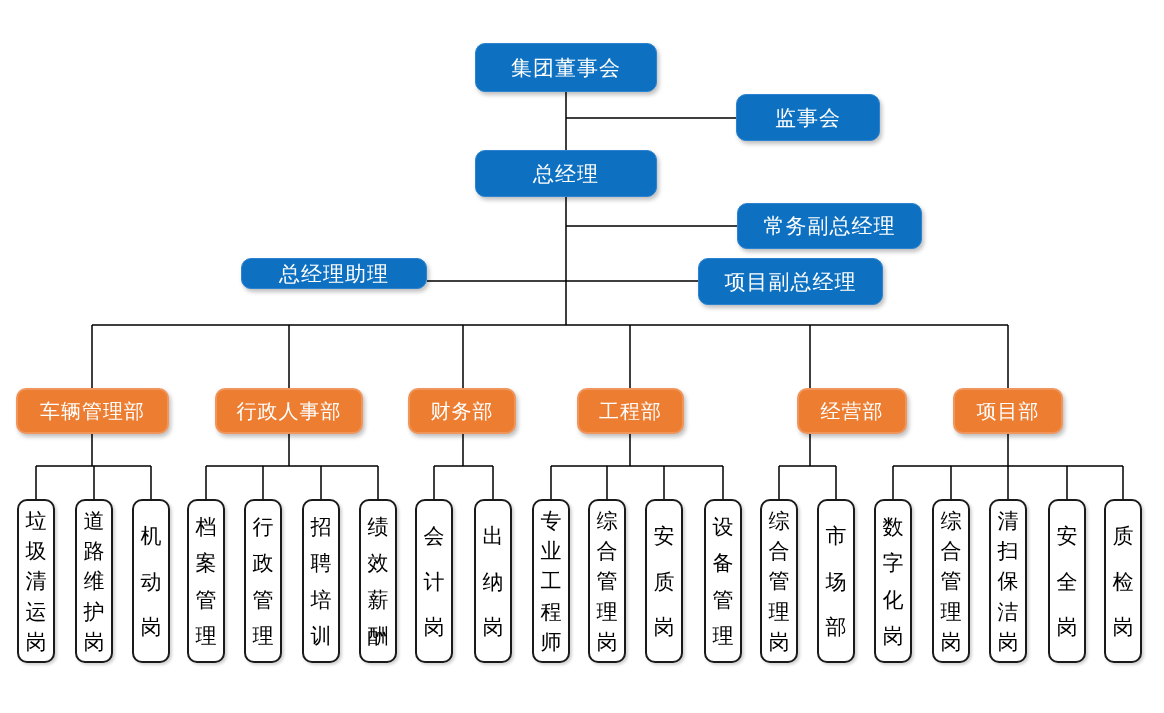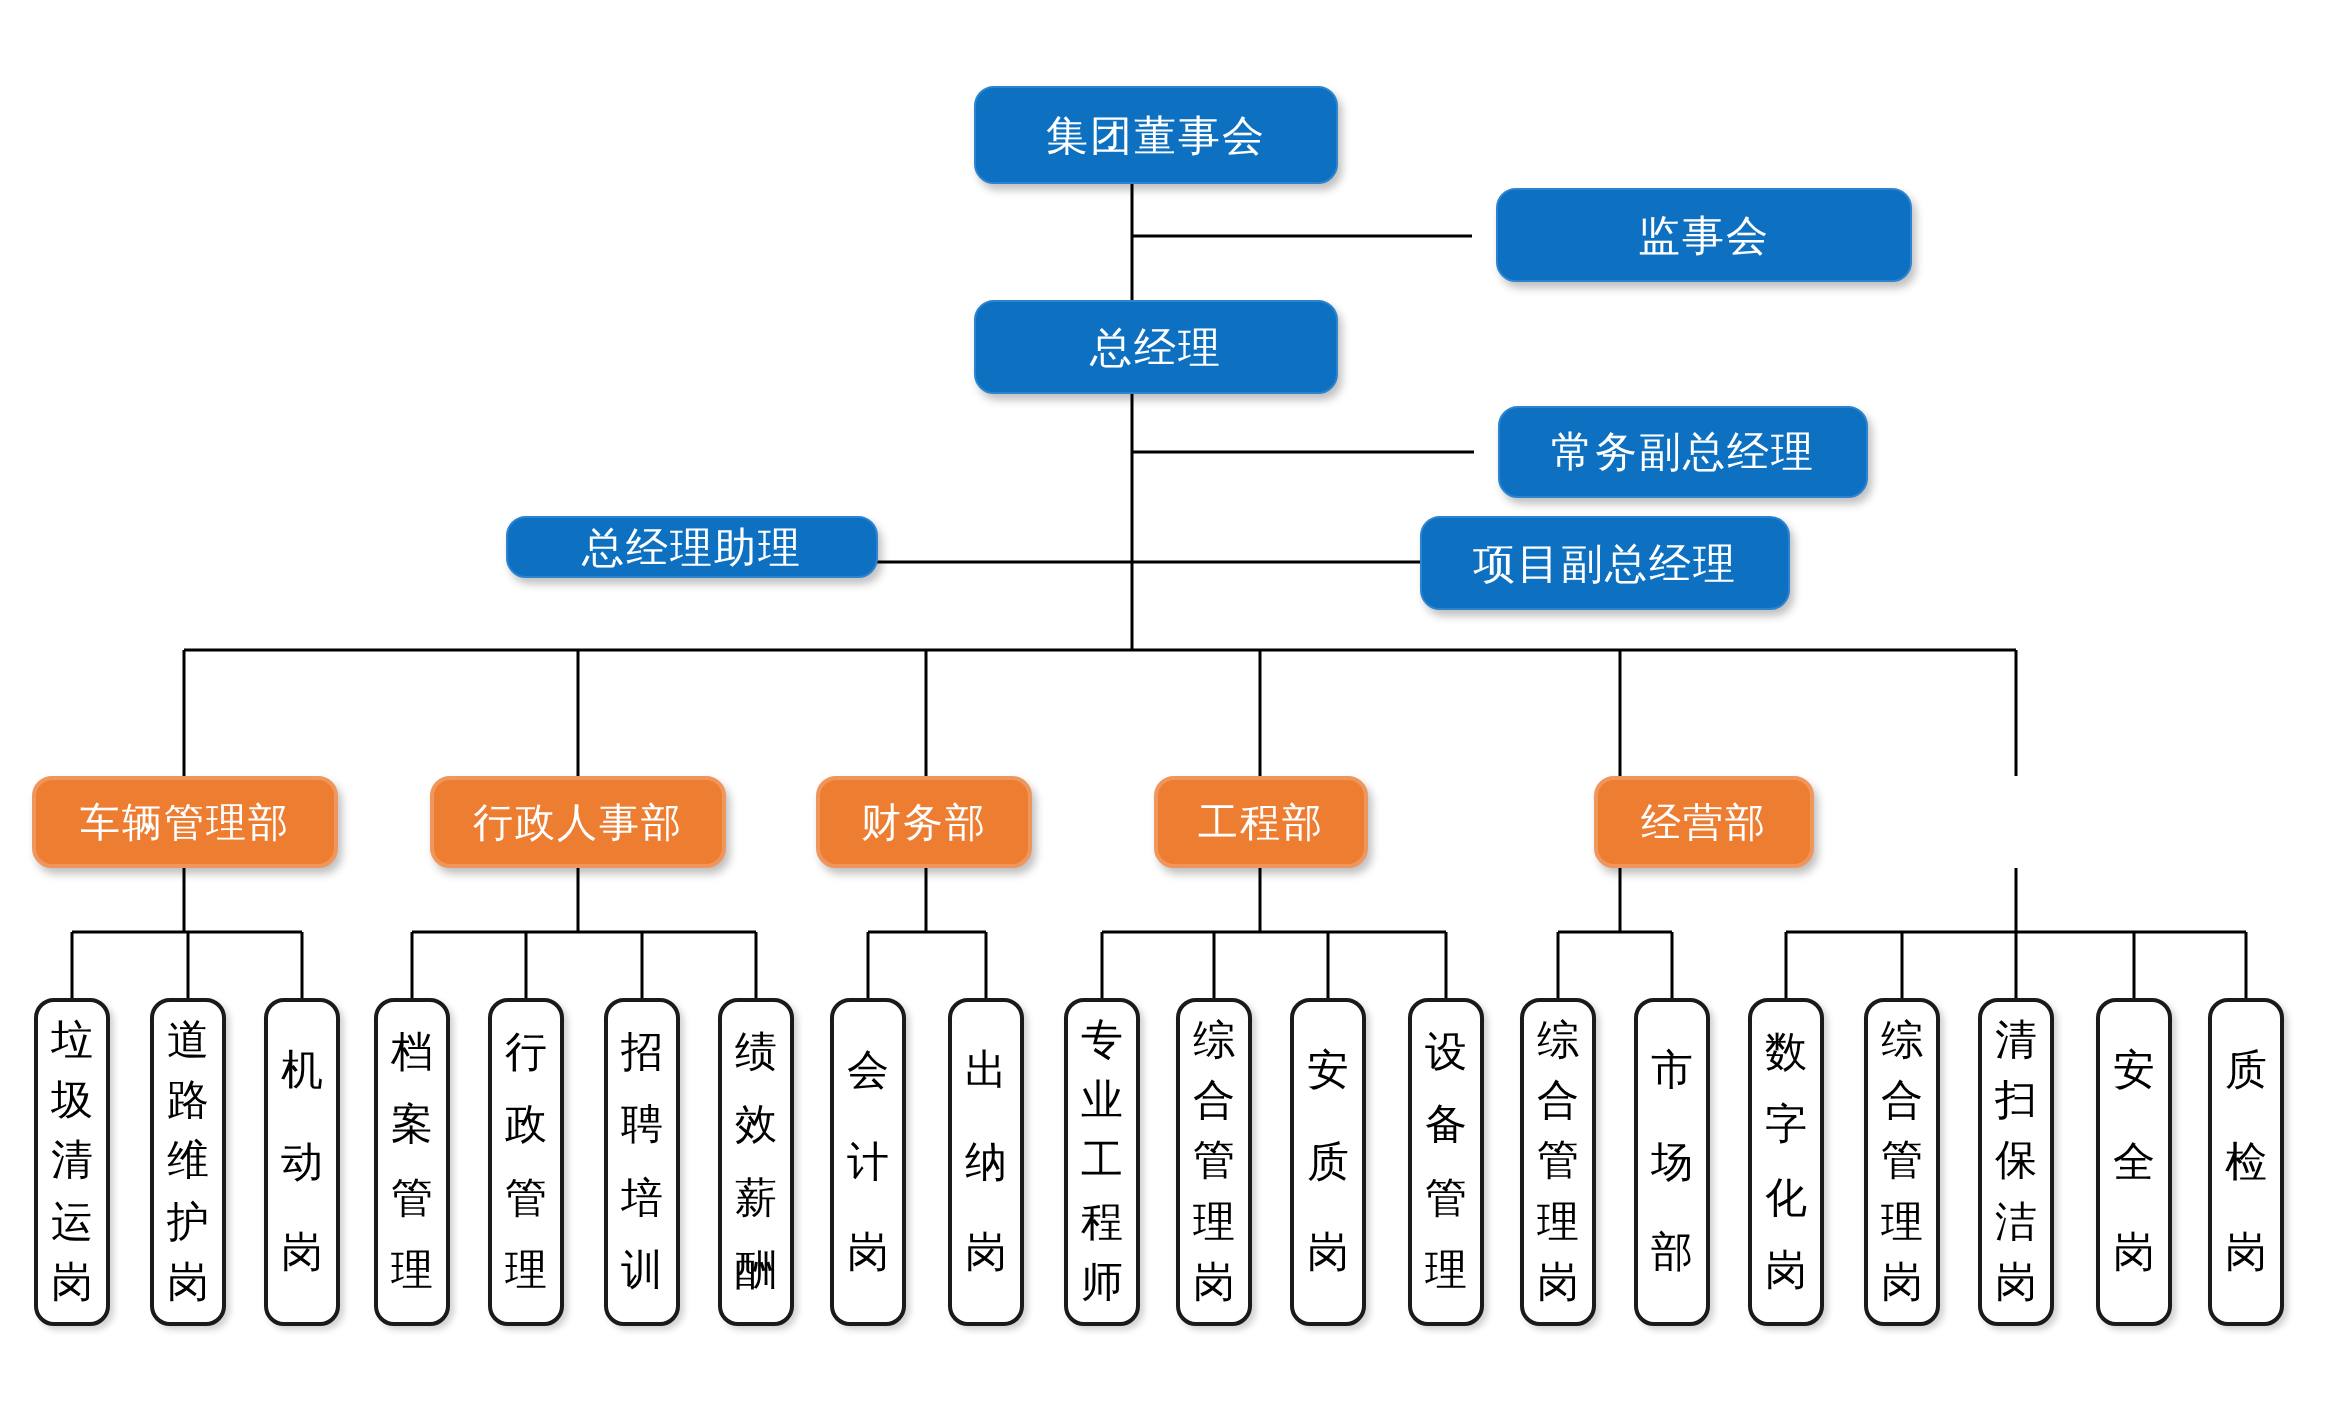--- a/index.html
+++ b/index.html
@@ -24,21 +24,20 @@
     color: var(--box-text, #fff);
     letter-spacing: 1px;
     font-weight: 500;
     white-space: nowrap;
   }
   .exec-box {
     background: var(--executive-fill, #0d70c1);
     border: 1.5px solid var(--executive-border, #2b83d1);
     box-shadow: 2px 3px 4px rgba(0,0,0,0.25);
     font-size: 21px;
-    margin-left: 12px;
   }
   .dept-box {
     background: var(--department-fill, #ed7d31);
     border: 2px solid var(--department-border, #f0955c);
     box-shadow: 2px 3px 4px rgba(0,0,0,0.25);
     font-size: 20px;
   }
   .pos-box {
     position: absolute;
     box-sizing: border-box;
@@ -73,40 +72,41 @@
              M92 434 V466 M36 466 H151 M36 466 V499 M94 466 V499 M151 466 V499
              M289 434 V466 M206 466 H378 M206 466 V499 M263 466 V499 M321 466 V499 M378 466 V499
              M463 434 V466 M434 466 H493 M434 466 V499 M493 466 V499
              M630 434 V466 M551 466 H723 M551 466 V499 M607 466 V499 M664 466 V499 M723 466 V499
              M810 434 V466 M779 466 H836 M779 466 V499 M836 466 V499
              M1008 434 V466 M893 466 H1123 M893 466 V499 M951 466 V499 M1008 466 V499 M1067 466 V499 M1123 466 V499"></path>
   </svg>
 
   <div class="node exec-box" style="left:475px; top:43px; width:182px; height:49px;">集团董事会</div>
 
-  <div class="node exec-box" style="left:736px; top:94px; width:208px; height:47px;">监事会</div>
+  <div class="node exec-box" style="left:736px; top:94px; width:144px; height:47px;">监事会</div>
 
   <div class="node exec-box" style="left:475px; top:150px; width:182px; height:47px;">总经理</div>
 
   <div class="node exec-box" style="left:737px; top:203px; width:185px; height:46px;">常务副总经理</div>
 
   <div class="node exec-box" style="left:241px; top:258px; width:186px; height:31px;">总经理助理</div>
 
   <div class="node exec-box" style="left:698px; top:258px; width:185px; height:47px;">项目副总经理</div>
 
   <div class="node dept-box" style="left:16px; top:388px; width:153px; height:46px;">车辆管理部</div>
 
   <div class="node dept-box" style="left:215px; top:388px; width:148px; height:46px;">行政人事部</div>
 
   <div class="node dept-box" style="left:408px; top:388px; width:108px; height:46px;">财务部</div>
 
   <div class="node dept-box" style="left:577px; top:388px; width:107px; height:46px;">工程部</div>
 
   <div class="node dept-box" style="left:797px; top:388px; width:110px; height:46px;">经营部</div>
 
+  <div class="node dept-box" style="left:953px; top:388px; width:110px; height:46px;">项目部</div>
 
   <div class="pos-box" style="left:17px; top:499px;">
     <span class="vtext">
         <span class="vchar">垃</span>
         <span class="vchar">圾</span>
         <span class="vchar">清</span>
         <span class="vchar">运</span>
         <span class="vchar">岗</span>
       </span>
   </div>

